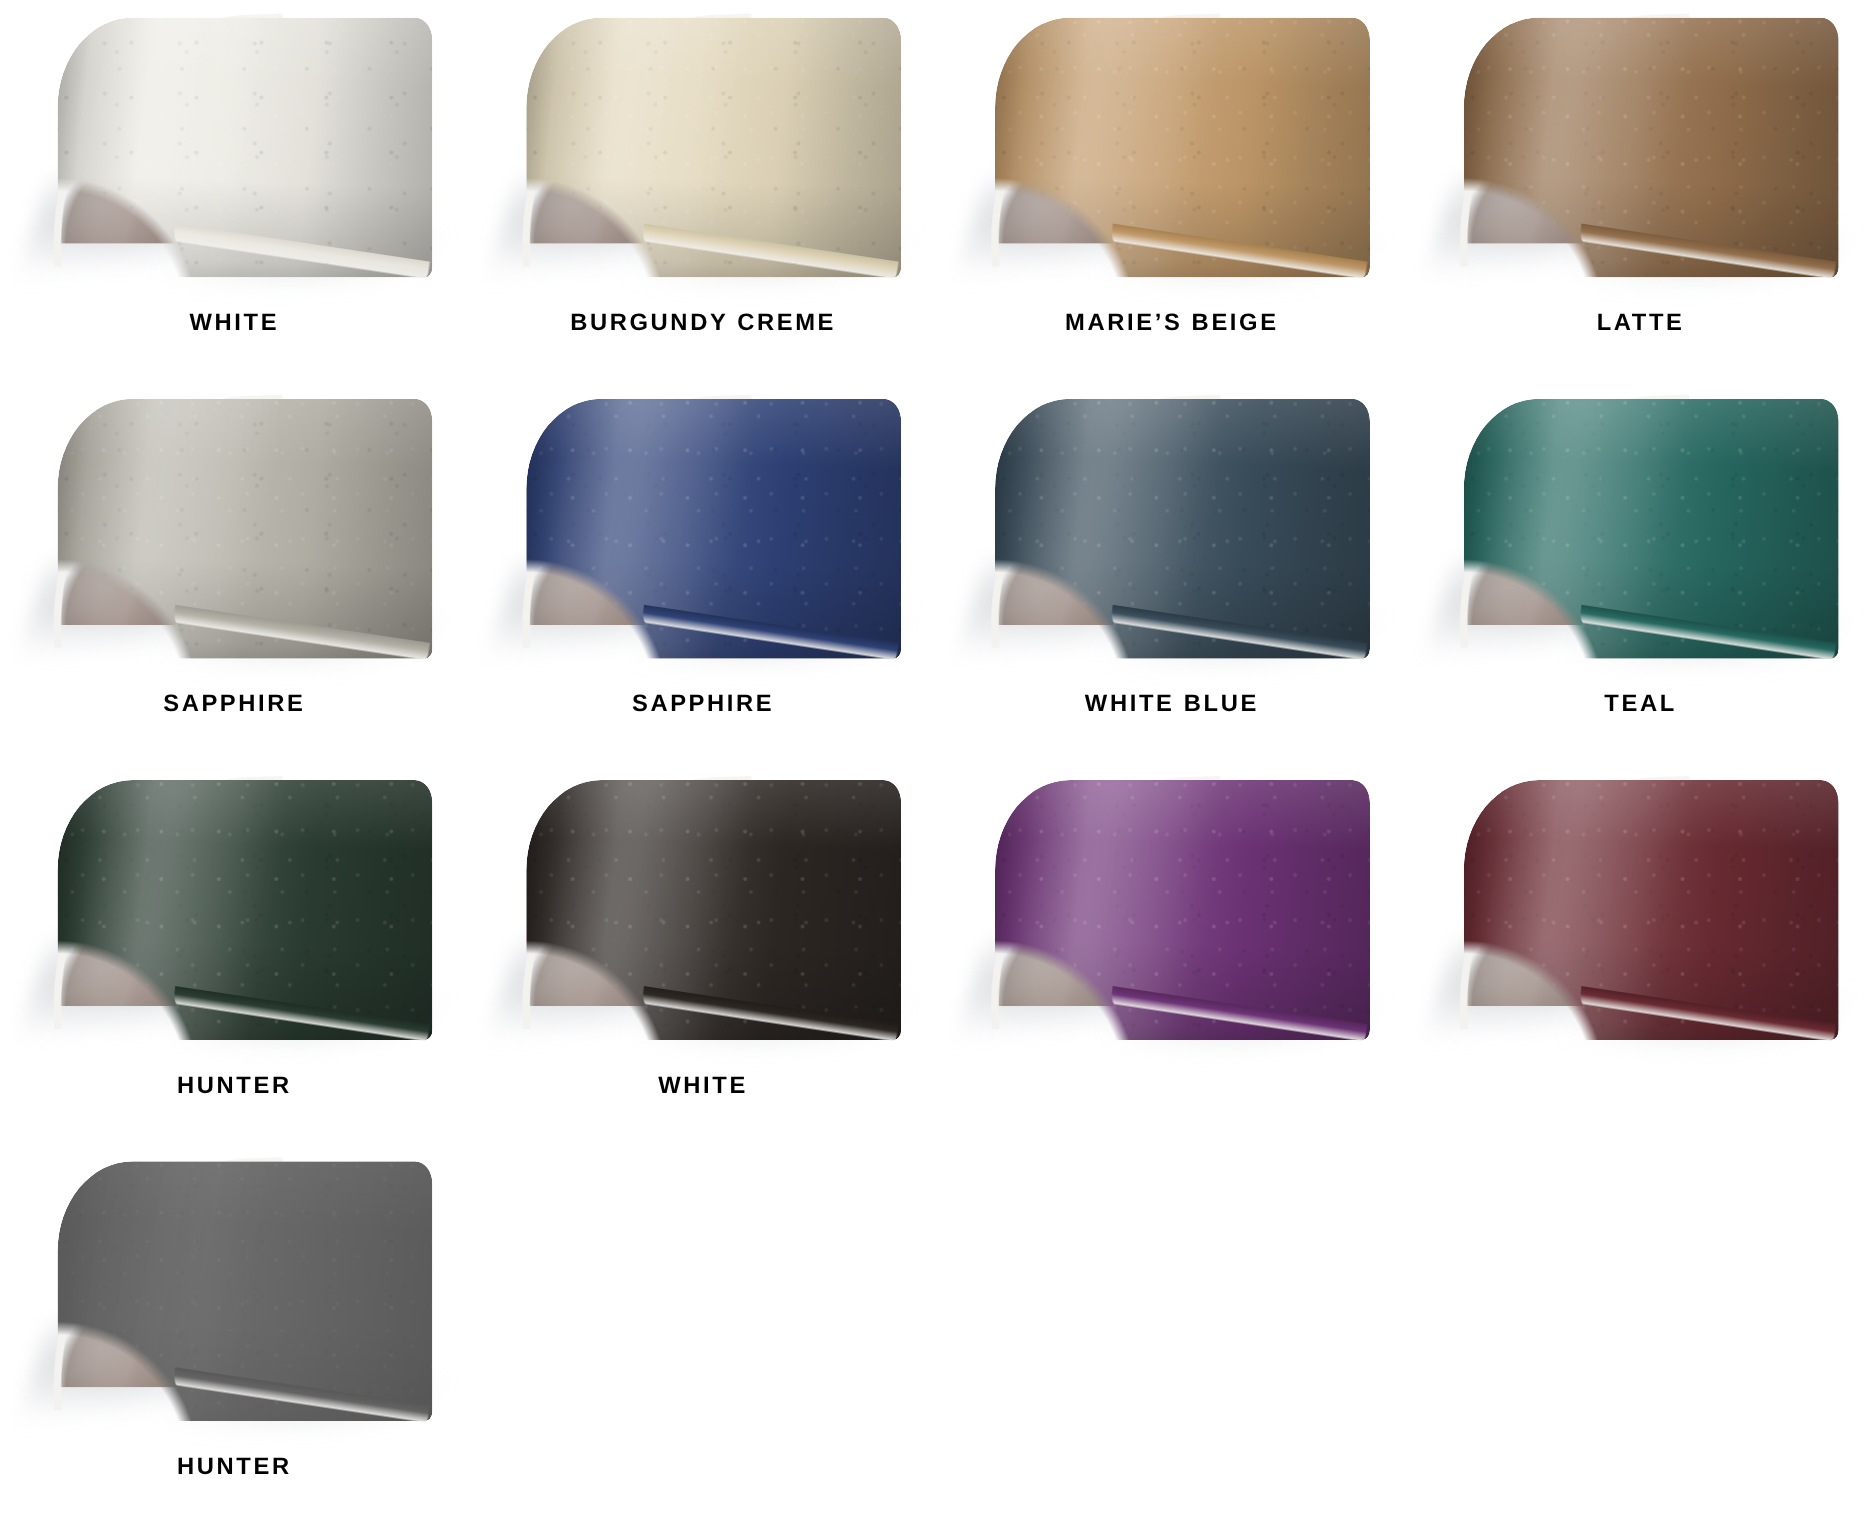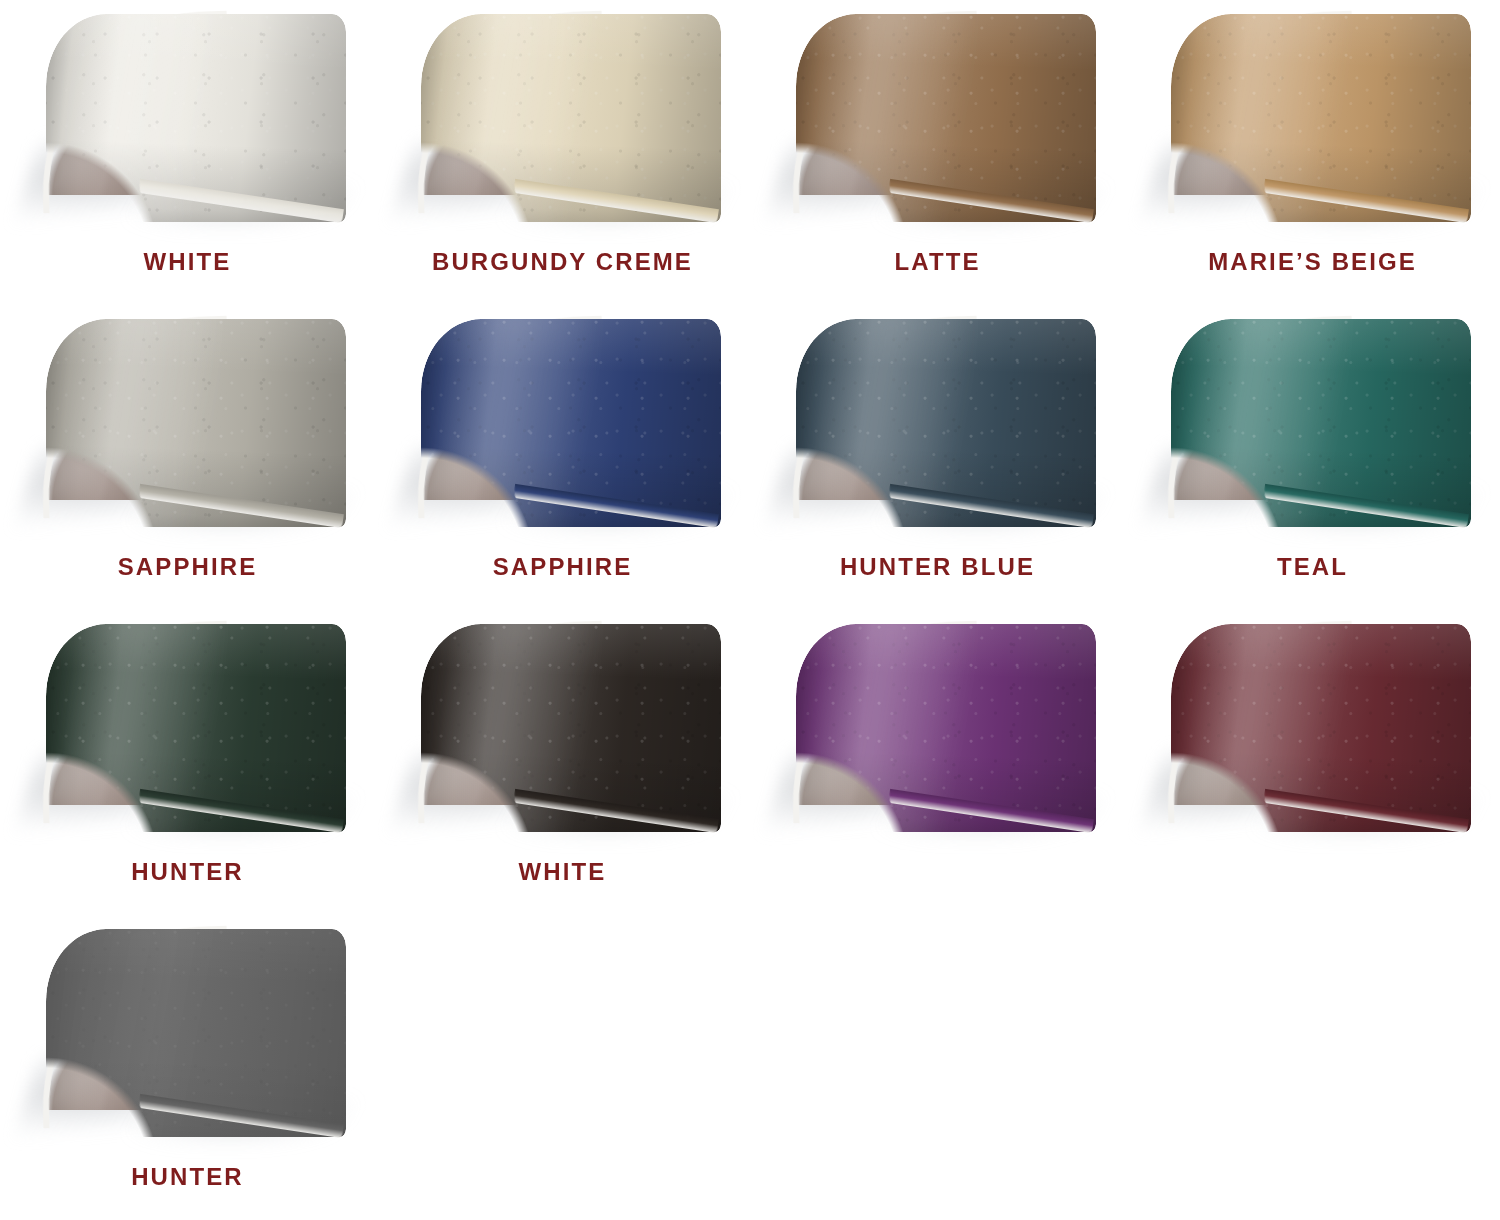--- a/index.html
+++ b/index.html
@@ -214,24 +214,24 @@
   .sheet-face.flat .highlight { opacity: 0.20; }
 
   
   .swatch-label {
     position: absolute;
     left: 0;
     right: 0;
     top: 248px;
     text-align: center;
     font-family: "Liberation Sans", sans-serif;
-    font-size: 24px;
+    font-size: 19px;
     font-weight: 700;
     letter-spacing: 2.1px;
-    color: #7f1d1d;
+    color: #000000;
     white-space: nowrap;
   }
 </style>
 </head>
 <body>
 
 <div class="palette-grid">
     <div class="swatch-cell">
       <div class="swatch-figure">
         <div class="ground-shadow"></div>
@@ -266,54 +266,54 @@
       </div>
       <div class="swatch-label">BURGUNDY CREME</div>
     </div>
     <div class="swatch-cell">
       <div class="swatch-figure">
         <div class="ground-shadow"></div>
         <div class="ground-shadow second"></div>
         <div class="underside"></div>
         <div class="sheet-edge"></div>
         <div class="sheet-face">
+          <div class="tone" style="background: rgb(194, 154, 106);"></div>
+          <div class="grain"></div>
+          <div class="shade"></div>
+          <div class="shade2"></div>
+          <div class="highlight"></div>
+        </div>
+        <div class="sheet-lip" style="background: linear-gradient(rgb(168, 129, 79) 0%, rgb(194, 154, 106) 45%, rgb(242, 241, 238) 100%);"></div>
+      </div>
+      <div class="swatch-label">MARIE’S BEIGE</div>
+    </div>
+    <div class="swatch-cell">
+      <div class="swatch-figure">
+        <div class="ground-shadow"></div>
+        <div class="ground-shadow second"></div>
+        <div class="underside"></div>
+        <div class="sheet-edge"></div>
+        <div class="sheet-face">
           <div class="tone" style="background: rgb(149, 113, 78);"></div>
           <div class="grain"></div>
           <div class="shade"></div>
           <div class="shade2"></div>
           <div class="highlight"></div>
         </div>
         <div class="sheet-lip" style="background: linear-gradient(rgb(124, 92, 61) 0%, rgb(149, 113, 78) 45%, rgb(242, 241, 238) 100%);"></div>
       </div>
       <div class="swatch-label">LATTE</div>
     </div>
     <div class="swatch-cell">
       <div class="swatch-figure">
         <div class="ground-shadow"></div>
         <div class="ground-shadow second"></div>
         <div class="underside"></div>
         <div class="sheet-edge"></div>
         <div class="sheet-face">
-          <div class="tone" style="background: rgb(194, 154, 106);"></div>
-          <div class="grain"></div>
-          <div class="shade"></div>
-          <div class="shade2"></div>
-          <div class="highlight"></div>
-        </div>
-        <div class="sheet-lip" style="background: linear-gradient(rgb(168, 129, 79) 0%, rgb(194, 154, 106) 45%, rgb(242, 241, 238) 100%);"></div>
-      </div>
-      <div class="swatch-label">MARIE’S BEIGE</div>
-    </div>
-    <div class="swatch-cell">
-      <div class="swatch-figure">
-        <div class="ground-shadow"></div>
-        <div class="ground-shadow second"></div>
-        <div class="underside"></div>
-        <div class="sheet-edge"></div>
-        <div class="sheet-face">
           <div class="tone" style="background: rgb(182, 179, 169);"></div>
           <div class="grain"></div>
           <div class="shade"></div>
           <div class="shade2"></div>
           <div class="highlight"></div>
         </div>
         <div class="sheet-lip" style="background: linear-gradient(rgb(158, 155, 146) 0%, rgb(182, 179, 169) 45%, rgb(242, 241, 238) 100%);"></div>
       </div>
       <div class="swatch-label">SAPPHIRE</div>
     </div>
@@ -342,21 +342,21 @@
         <div class="sheet-edge"></div>
         <div class="sheet-face">
           <div class="tone" style="background: rgb(58, 78, 92);"></div>
           <div class="grain"></div>
           <div class="shade"></div>
           <div class="shade2"></div>
           <div class="highlight"></div>
         </div>
         <div class="sheet-lip" style="background: linear-gradient(rgb(43, 58, 69) 0%, rgb(58, 78, 92) 45%, rgb(242, 241, 238) 100%);"></div>
       </div>
-      <div class="swatch-label">HUNTER BLUE</div>
+      <div class="swatch-label">WHITE BLUE</div>
     </div>
     <div class="swatch-cell">
       <div class="swatch-figure">
         <div class="ground-shadow"></div>
         <div class="ground-shadow second"></div>
         <div class="underside"></div>
         <div class="sheet-edge"></div>
         <div class="sheet-face">
           <div class="tone" style="background: rgb(39, 106, 98);"></div>
           <div class="grain"></div>

